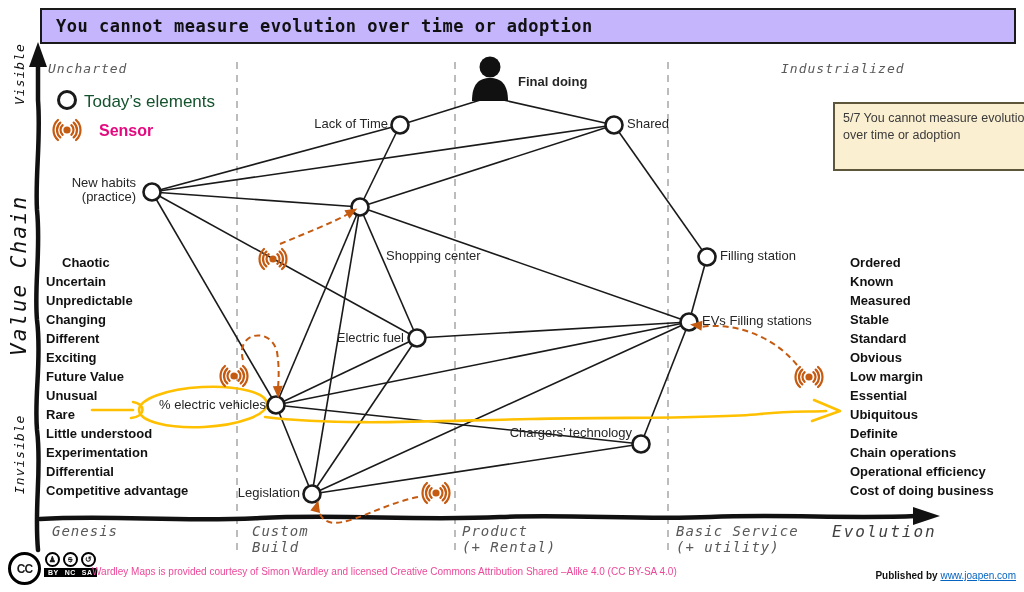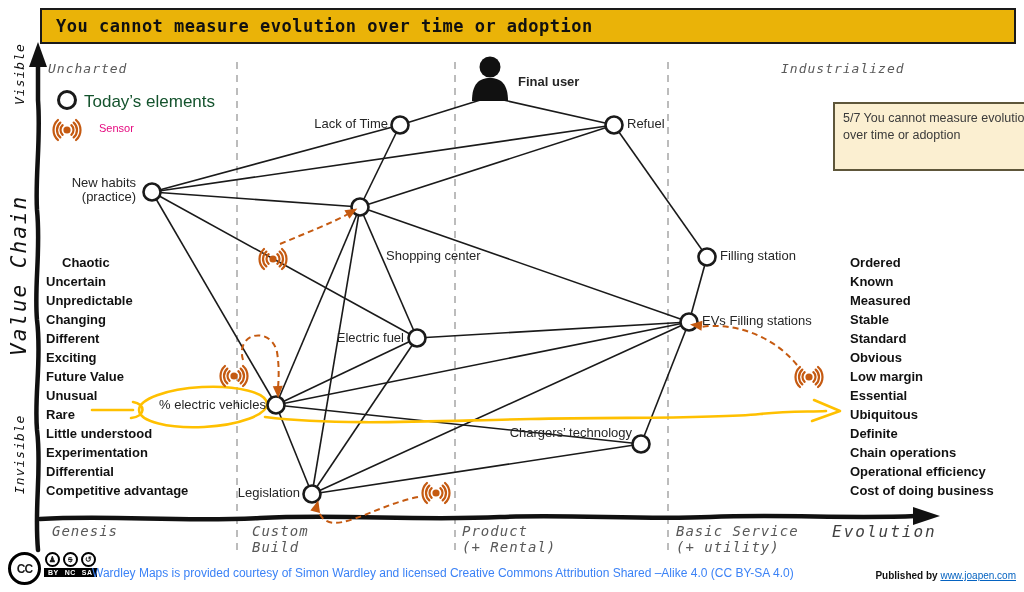--- a/index.html
+++ b/index.html
@@ -4,50 +4,50 @@
 <style>
   html,body{margin:0;padding:0;}
   body{
     width:1024px;height:592px;position:relative;overflow:hidden;
     background:#ffffff;font-family:"Liberation Sans",sans-serif;color:#1a1a1a;
   }
   .abs{position:absolute;white-space:nowrap;}
   
   .title-box{
     position:absolute;left:40px;top:8px;width:972px;height:32px;
-    border:2px solid #1a1a1a;background:#eab308;display:flex;align-items:center;
+    border:2px solid #1a1a1a;background:#c4b5fd;display:flex;align-items:center;
   }
   .title-text{
     font-family:"DejaVu Sans Mono",monospace;font-weight:bold;font-size:17px;
     letter-spacing:.5px;padding-left:14px;color:#111;
   }
   
   .hand{font-family:"DejaVu Sans Mono",monospace;font-style:italic;}
   .region-label{font-size:13px;color:#595959;letter-spacing:1px;}
   .stage-label{font-size:14px;color:#595959;letter-spacing:1px;line-height:16px;}
   .evolution-label{font-size:16px;color:#404040;letter-spacing:2px;}
   .rot{transform:rotate(-90deg);transform-origin:left top;}
   .vc-label{font-size:21px;color:#111;letter-spacing:2px;}
   .vis-label{font-size:13px;color:#111;letter-spacing:1px;}
   
   .legend-today{font-size:17px;color:#14532d;}
-  .legend-sensor{font-size:11px;font-weight:normal;}
+  .legend-sensor{font-size:16px;font-weight:bold;}
   
   .note-box{
     position:absolute;left:833px;top:102px;width:213px;height:69px;
     background:#FBEFD1;border:2px solid #5e563a;box-sizing:border-box;
     padding:6px 8px;font-size:12.5px;line-height:1.32;color:#3a3a3a;white-space:normal;
   }
   
   .trait{position:absolute;font-size:13px;font-weight:bold;color:#111;white-space:nowrap;}
   
   .node-label{position:absolute;font-size:13px;color:#262626;white-space:pre-line;line-height:14px;}
   .node-label.bold{font-weight:bold;}
   
-  .license-text{font-size:12px;color:#3b82f6;}
+  .license-text{font-size:10px;color:#ec4899;}
   .published{font-size:10px;color:#111;font-weight:bold;}
   .published a{font-weight:normal;}
   
   .cc-badge{position:absolute;left:8px;top:552px;display:flex;align-items:flex-start;gap:3px;}
   .cc-main{
     width:27px;height:27px;border:3px solid #000;border-radius:50%;
     display:flex;align-items:center;justify-content:center;
     font-weight:bold;font-size:12px;letter-spacing:-1px;
   }
   .cc-right{display:flex;flex-direction:column;align-items:center;gap:1px;}
@@ -220,23 +220,23 @@
     <div class="trait" style="left: 850px; top: 369px;">Low margin</div>
     <div class="trait" style="left: 850px; top: 388px;">Essential</div>
     <div class="trait" style="left: 850px; top: 407px;">Ubiquitous</div>
     <div class="trait" style="left: 850px; top: 426px;">Definite</div>
     <div class="trait" style="left: 850px; top: 445px;">Chain operations</div>
     <div class="trait" style="left: 850px; top: 464px;">Operational efficiency</div>
     <div class="trait" style="left: 850px; top: 483px;">Cost of doing business</div>
   </div>
 
 <div id="node-labels">
-    <div class="node-label bold" style="left: 518px; top: 75px; text-align: left;">Final user</div>
+    <div class="node-label bold" style="left: 518px; top: 75px; text-align: left;">Final doing</div>
     <div class="node-label" style="left: 302px; top: 117px; width: 86px; text-align: right;">Lack of Time</div>
-    <div class="node-label" style="left: 627px; top: 117px; text-align: left;">Refuel</div>
+    <div class="node-label" style="left: 627px; top: 117px; text-align: left;">Shared</div>
     <div class="node-label" style="left: 56px; top: 176px; width: 80px; text-align: right;">New habits
 (practice)</div>
     <div class="node-label" style="left: 386px; top: 249px; text-align: left;">Shopping center</div>
     <div class="node-label" style="left: 720px; top: 249px; text-align: left;">Filling station</div>
     <div class="node-label" style="left: 702px; top: 314px; text-align: center;">EVs Filling stations</div>
     <div class="node-label" style="left: 318px; top: 331px; width: 86px; text-align: right;">Electric fuel</div>
     <div class="node-label" style="left: 148px; top: 398px; width: 118px; text-align: right;">% electric vehicles</div>
     <div class="node-label" style="left: 494px; top: 426px; width: 138px; text-align: right;">Chargers’ technology</div>
     <div class="node-label" style="left: 228px; top: 486px; width: 72px; text-align: right;">Legislation</div>
   </div>

